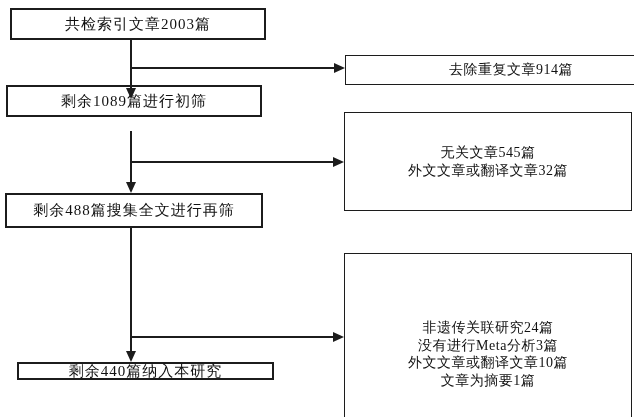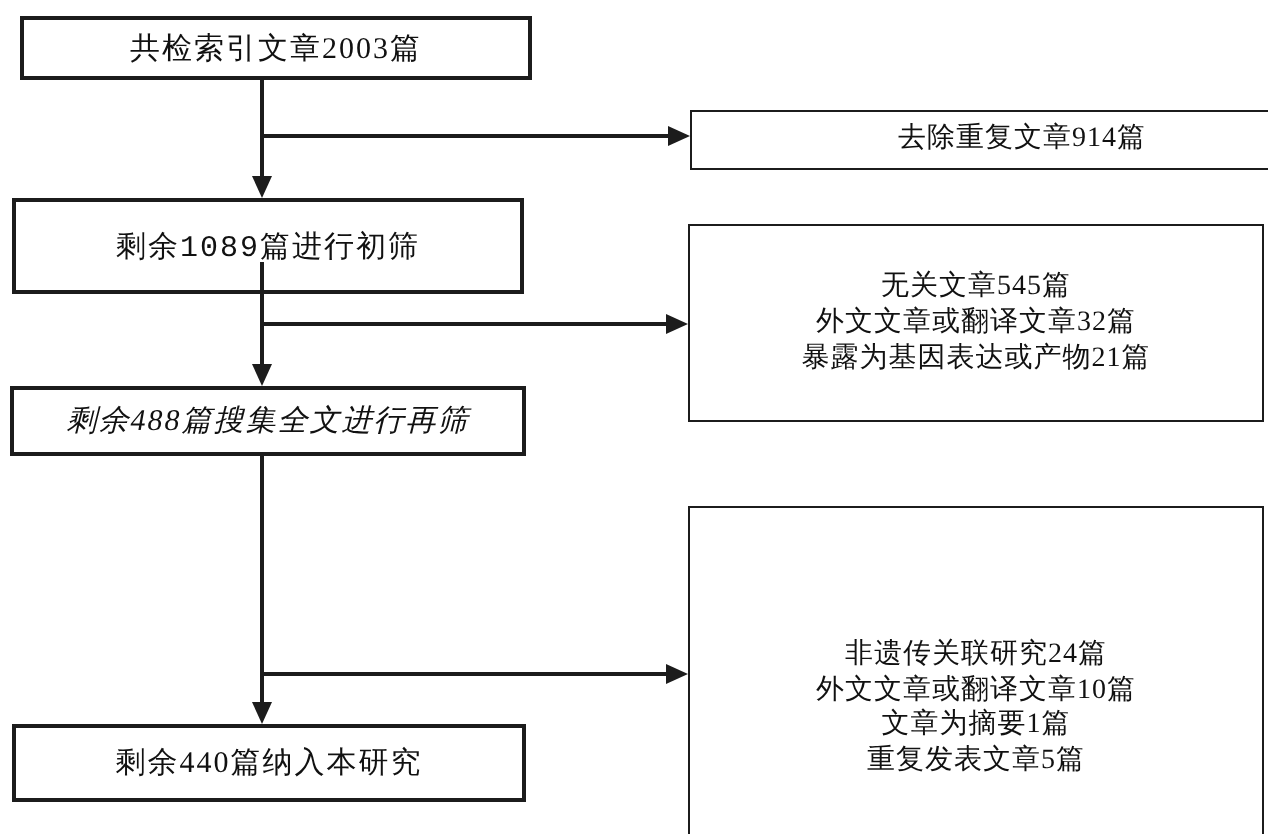--- a/index.html
+++ b/index.html
@@ -45,47 +45,46 @@
 </style>
 </head>
 <body>
 
 <div class="canvas">
 
   <div class="box main-box" style="left:10px; top:8px; width:256px; height:32px;">
     <span>共检索引文章2003篇</span>
   </div>
 
-  <div class="box main-box" style="left:6px; top:99px; width:256px; height:48px;font-family:Liberation Mono, monospace;">
+  <div class="box main-box" style="left:6px; top:85px; width:256px; height:32px;">
     <span>剩余1089篇进行初筛</span>
   </div>
 
-  <div class="box main-box" style="left:5px; top:193px; width:258px; height:35px;font-style:italic;">
+  <div class="box main-box" style="left:5px; top:193px; width:258px; height:35px;">
     <span>剩余488篇搜集全文进行再筛</span>
   </div>
 
-  <div class="box main-box" style="left:6px; top:362px; width:257px; height:39px;justify-content:center;">
+  <div class="box main-box" style="left:17px; top:362px; width:257px; height:18px;justify-content:center;">
     <span>剩余440篇纳入本研究</span>
   </div>
 
   <div class="box excl-box" style="left:345px; top:55px; width:332px; height:30px;text-align:right;">
     <div class="line">去除重复文章914篇</div>
   </div>
 
   <div class="box excl-box" style="left:344px; top:112px; width:288px; height:99px;">
     <div class="line">无关文章545篇</div>
     <div class="line">外文文章或翻译文章32篇</div>
-    <div class="line">暴露为基因表达或产物21篇</div>
   </div>
 
   <div class="box excl-box big" style="left:344px; top:253px; width:288px; height:202px;">
     <div class="line">非遗传关联研究24篇</div>
+    <div class="line">没有进行Meta分析3篇</div>
     <div class="line">外文文章或翻译文章10篇</div>
     <div class="line">文章为摘要1篇</div>
-    <div class="line">重复发表文章5篇</div>
   </div>
 
   <div class="v-line" style="left:130px; top:40px; height:49px;"></div>
   <div class="arrow-down" style="left:126px; top:88px;"></div>
   <div class="h-line" style="left:130px; top:67px; width:204px;"></div>
   <div class="arrow-right" style="left:334px; top:63px;"></div>
 
   <div class="v-line" style="left:130px; top:131px; height:52px;"></div>
   <div class="arrow-down" style="left:126px; top:182px;"></div>
   <div class="h-line" style="left:130px; top:161px; width:203px;"></div>

